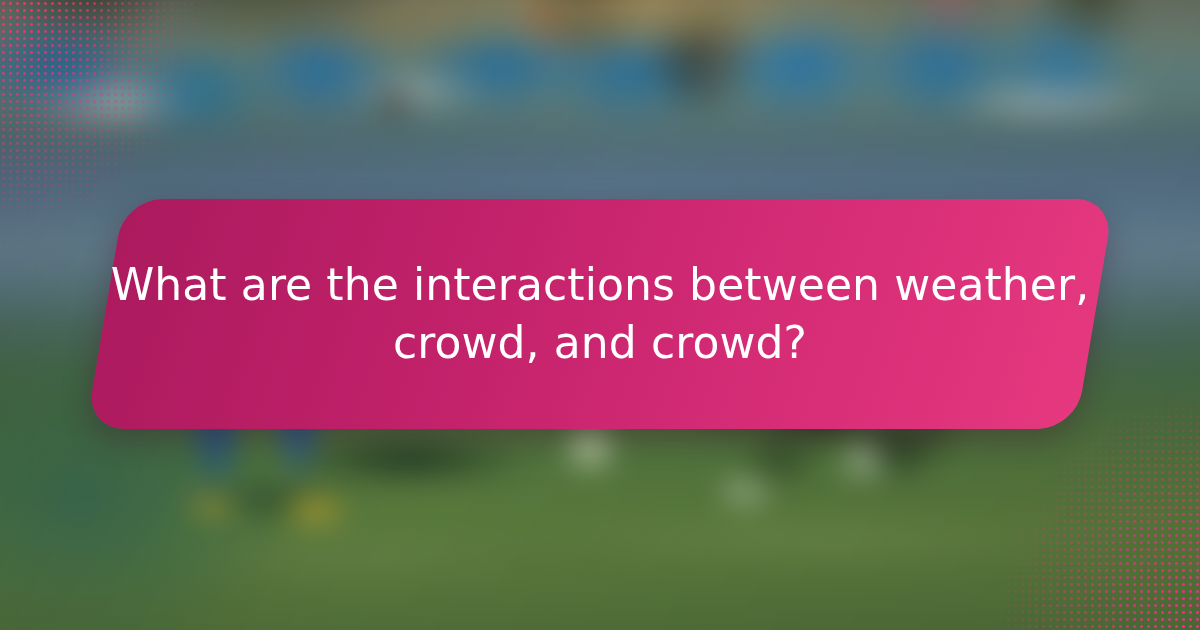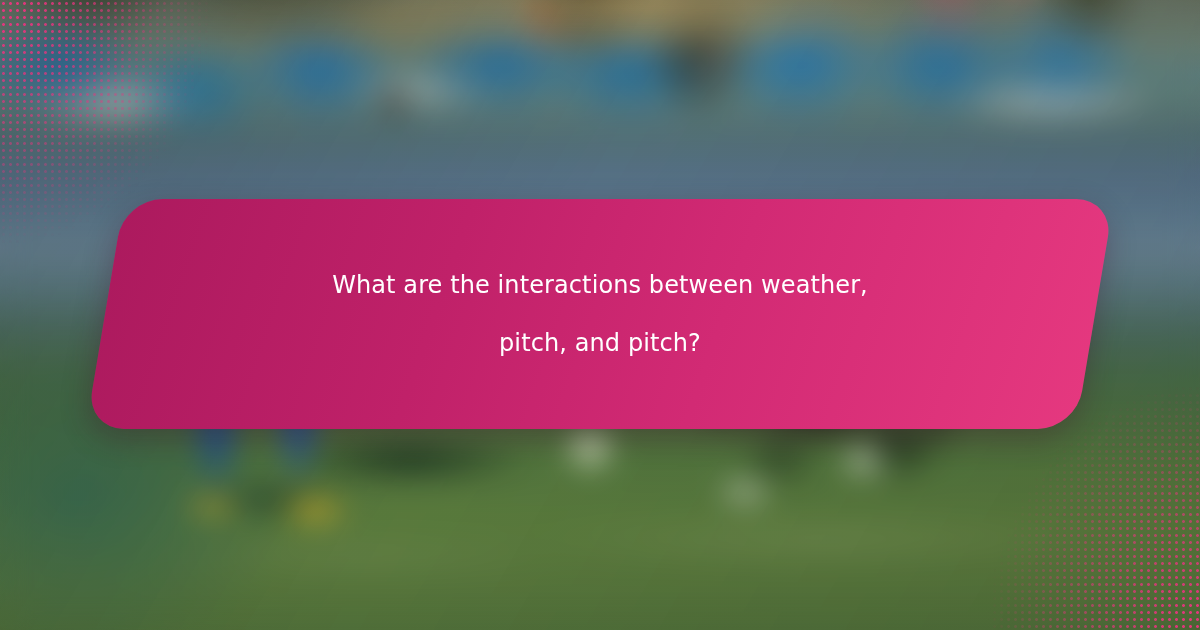--- a/index.html
+++ b/index.html
@@ -174,21 +174,21 @@
     display: flex;
     flex-direction: column;
     align-items: center;
     justify-content: center;
     padding: 0 78px;
     box-sizing: border-box;
   }
   .q-line {
     color: #ffffff;
     font-family: "DejaVu Sans", sans-serif;
-    font-size: 24px;
+    font-size: 44px;
     font-weight: 400;
     line-height: 56px;
     letter-spacing: 0.1px;
     text-align: center;
     white-space: nowrap;
   }
   .q-line.l2 { margin-top: 2px; }
 </style>
 </head>
 <body>
@@ -201,17 +201,17 @@
   <div class="bg-blur"></div>
   <div class="bg-dim"></div>
 
   <div class="dots dots-tl"></div>
   <div class="dots dots-br"></div>
 
   <div class="card-wrap">
     <div class="card-shape"></div>
     <div class="card-text">
       <div class="q-line l1">What are the interactions between weather,</div>
-      <div class="q-line l2">pitch, and pitch?</div>
+      <div class="q-line l2">crowd, and crowd?</div>
     </div>
   </div>
 
 </div>
 
 </body></html>

